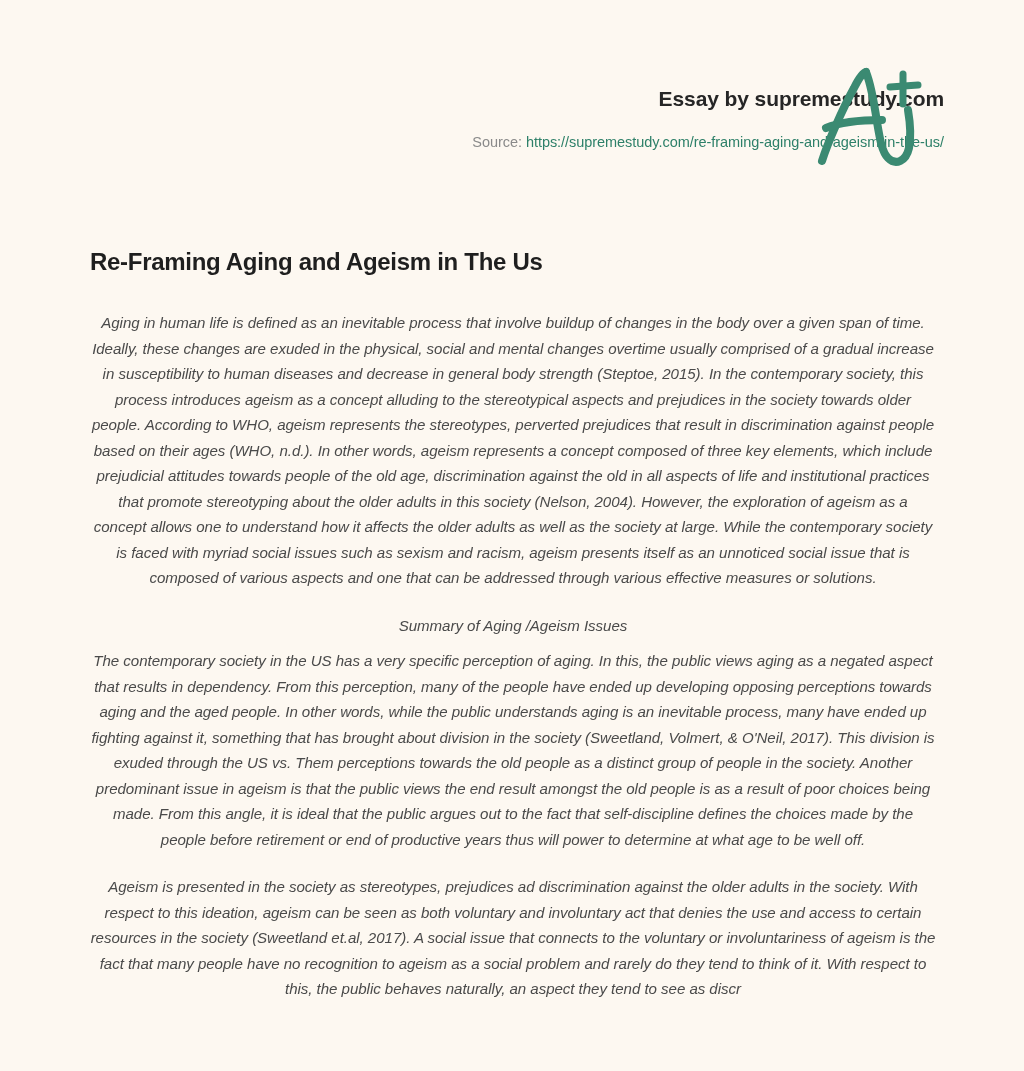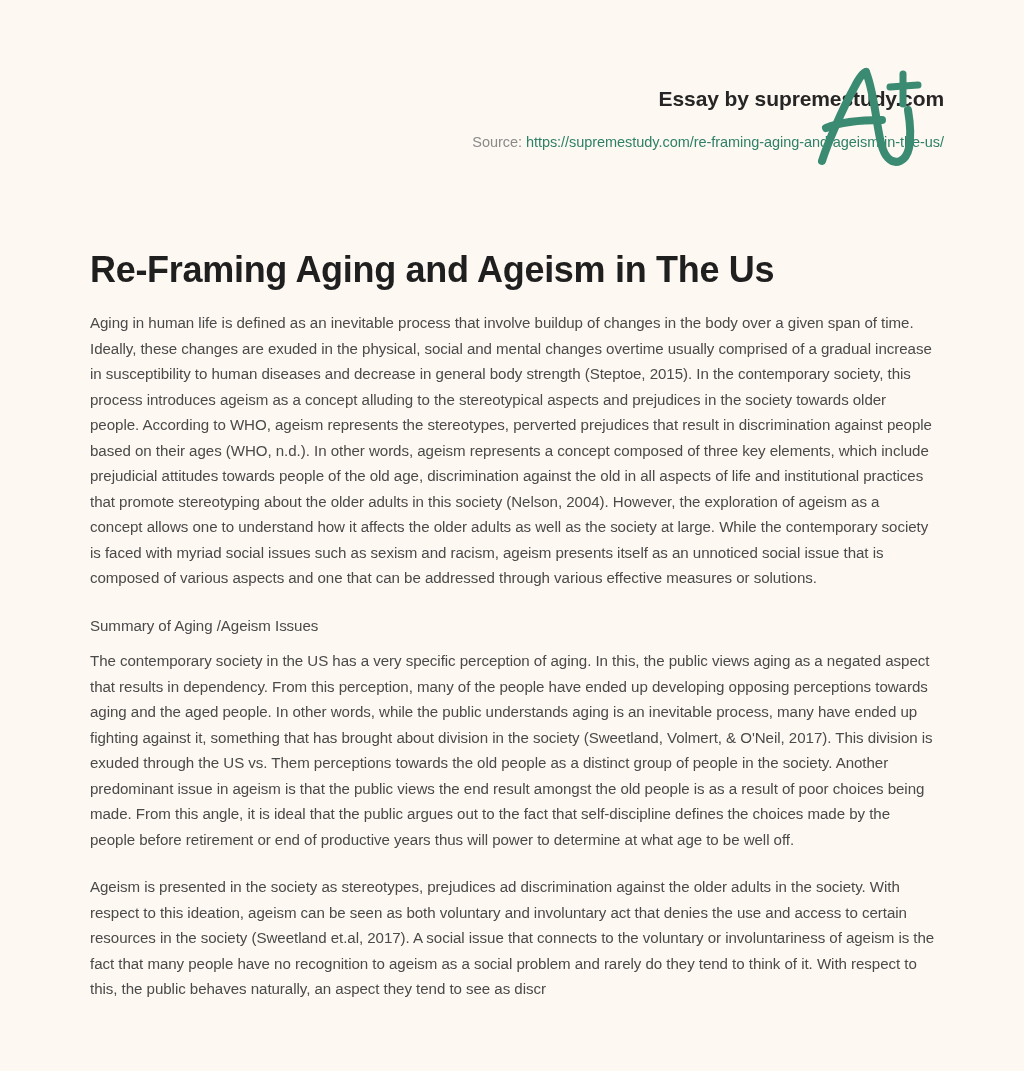--- a/index.html
+++ b/index.html
@@ -64,21 +64,21 @@
     top: 60px;
     width: 120px;
     height: 115px;
   }
   .logo svg { display: block; width: 100%; height: 100%; }
 
   
   .title {
     margin: 0;
     padding: 0 90px;
-    font-size: 36px;
+    font-size: 24px;
     font-weight: bold;
     color: #1f1f1f;
     letter-spacing: -0.3px;
     line-height: 1.25;
     position: absolute;
     top: 247px;
     left: 0;
     right: 0;
   }
 
@@ -89,22 +89,23 @@
     left: 0;
     right: 0;
     padding: 0 88px 0 90px;
   }
 
   .content p {
     margin: 0 0 22px 0;
     font-size: 15.1px;
     line-height: 25.5px;
     color: #4a4a4a;
-    text-align: left;
+    text-align: center;
     letter-spacing: -0.05px;
+    font-style: italic;
   }
 
   .content p.section-heading {
     margin-bottom: 10px;
   }
 </style>
 </head>
 <body>
 
 <div class="page">

